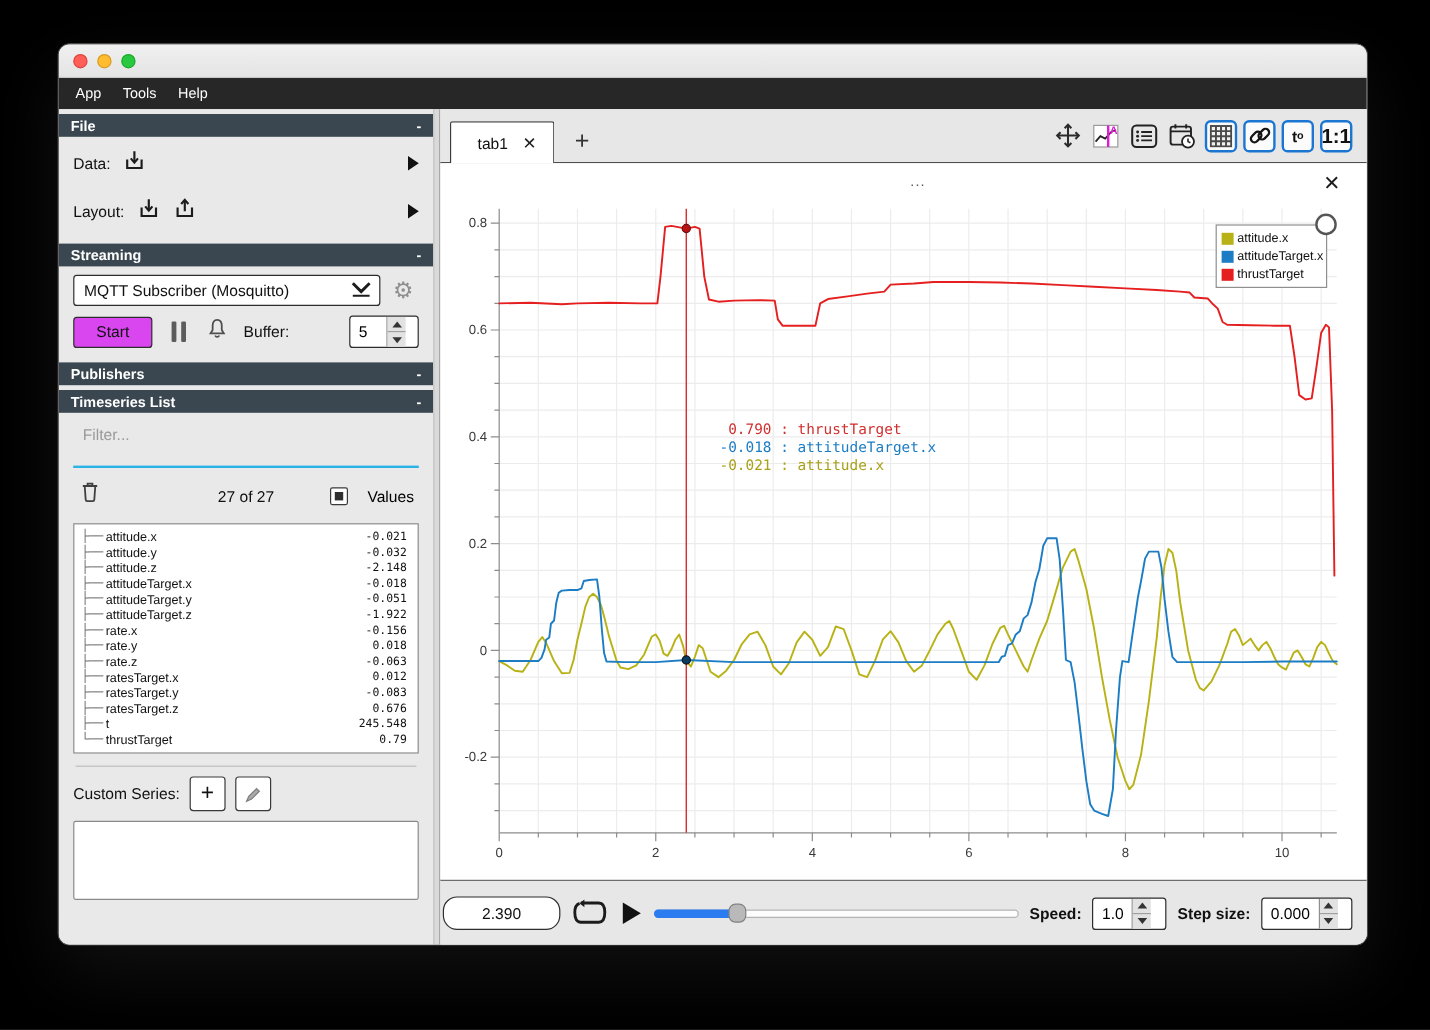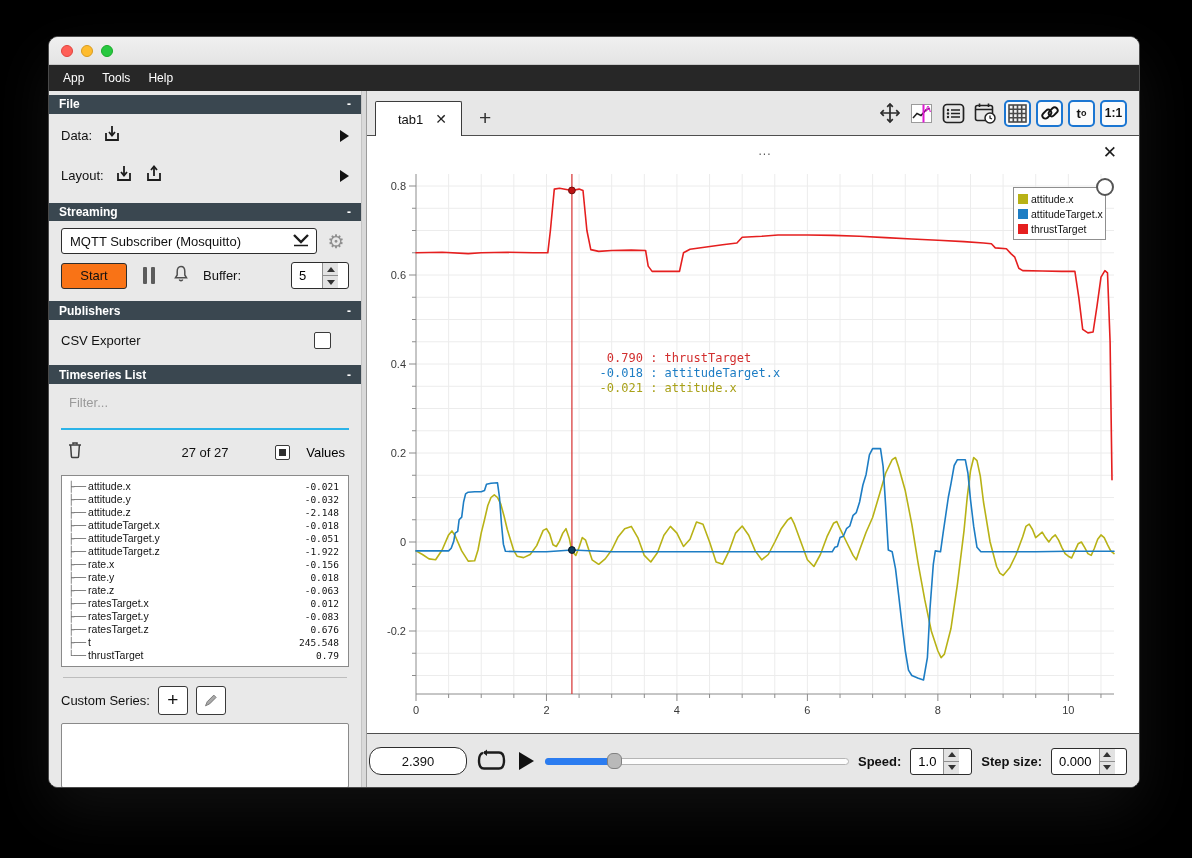--- a/index.html
+++ b/index.html
@@ -29,21 +29,21 @@
   .sect-header .collapse { margin-left:auto; font-weight:bold; }
   .sect-body { padding:7px 12px 8px 12px; }
   .row { display:flex; align-items:center; }
   .side-label { font-size:13px; color:#111; }
   .arrow-right { margin-left:auto; width:0; height:0; border-top:6px solid transparent; border-bottom:6px solid transparent; border-left:9px solid #111; }
   .io-icon { margin-left:10px; }
   .combo { flex:1; height:26px; background:#fff; border:1.5px solid #2d2d2d; border-radius:3px;
            display:flex; align-items:center; padding:0 6px 0 8px; font-size:13px; color:#111; }
   .combo .chev { margin-left:auto; }
   .gear { width:26px; text-align:center; font-size:19px; color:#8f8f8f; margin-left:6px; }
-  .btn { background:#f97316; border:1.5px solid #2d2d2d; border-radius:3px; font-size:13px; color:#111;
+  .btn { background:#d946ef; border:1.5px solid #2d2d2d; border-radius:3px; font-size:13px; color:#111;
          display:flex; align-items:center; justify-content:center; }
   .start-btn { width:66px; height:26px; }
   .pause { display:flex; gap:4px; margin-left:16px; }
   .pause i { width:4px; height:17px; background:#5c5c5c; border-radius:1px; }
   .bell { margin-left:16px; }
   .buffer-label { margin-left:12px; font-size:13px; }
   .spinner { display:flex; border:1.5px solid #2d2d2d; border-radius:3px; background:#fff; height:27px; overflow:hidden; }
   .spin-value { display:flex; align-items:center; padding:0 7px; font-size:13px; min-width:30px; }
   .spin-btns { display:flex; flex-direction:column; width:16px; border-left:1px solid #8f8f8f; }
   .spin-btn { flex:1; display:flex; align-items:center; justify-content:center; background:#e2e2e2; }
@@ -205,26 +205,20 @@
                   </span>
               </span>
             </div>
           </div>
         </div>
 
         <div class="sect-header">
           <span>Publishers</span>
           <span class="collapse">-</span>
         </div>
-        <div class="sect-body">
-          <div class="row" style="height:26px;">
-            <span class="side-label">CSV Exporter</span>
-            <span class="checkbox" style="margin-left:auto; margin-right:18px;"></span>
-          </div>
-        </div>
 
         <div class="sect-header">
           <span>Timeseries List</span>
           <span class="collapse">-</span>
         </div>
         <div class="sect-body" style="padding-bottom:0;">
           <input class="filter-input" placeholder="Filter..." style="">
           <div class="list-toolbar">
             <span>
               <svg width="20" height="21" viewBox="0 0 20 21">
@@ -392,21 +386,21 @@
               <svg width="20" height="20" viewBox="0 0 20 20" fill="none" stroke="#141414" stroke-width="1.9">
                   <rect x="1.8" y="8.2" width="10" height="6" rx="3" transform="rotate(-45 6.8 11.2)"></rect>
                   <rect x="8.2" y="5.8" width="10" height="6" rx="3" transform="rotate(-45 13.2 8.8)"></rect>
                 </svg>
             </span>
             <span class="tool blue">
               <span class="tlabel">t</span>
                 <span class="tsub">o</span>
             </span>
             <span class="tool blue">
-              <span class="tlabel" style="font-size:12px;">1:1</span>
+              <span class="tlabel" style="font-size:17px;">1:1</span>
             </span>
           </div>
         </div>
 
         <div class="content">
           <div class="plot-title">...</div>
           <div class="plot-close">✕</div>
           <svg id="plot-svg" width="766" height="598" viewBox="0 0 766 598">
               <line x1="81.61682242990653" y1="38" x2="81.61682242990653" y2="558" stroke="#ececec" stroke-width="1"></line>
               <line x1="114.23364485981308" y1="38" x2="114.23364485981308" y2="558" stroke="#ececec" stroke-width="1"></line>

